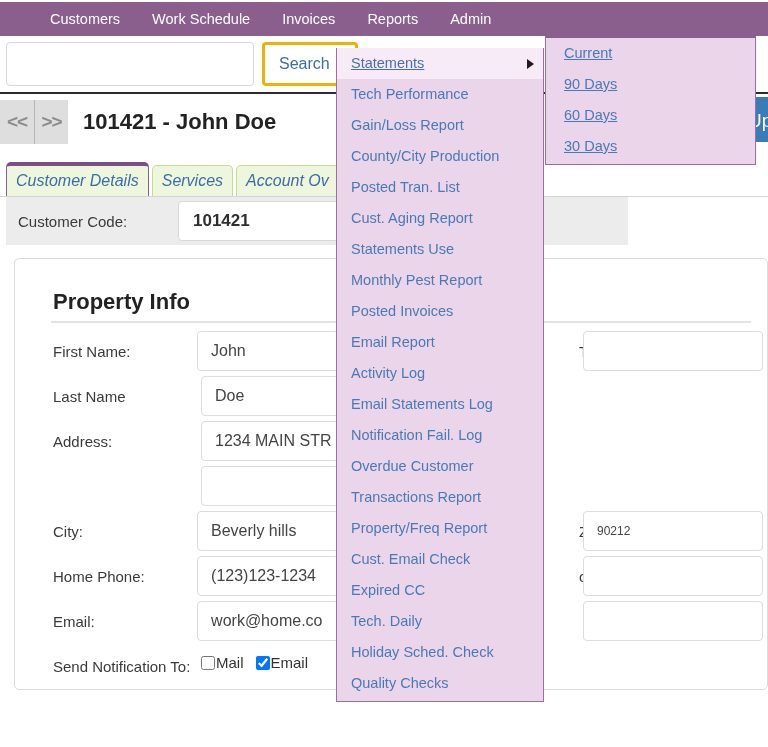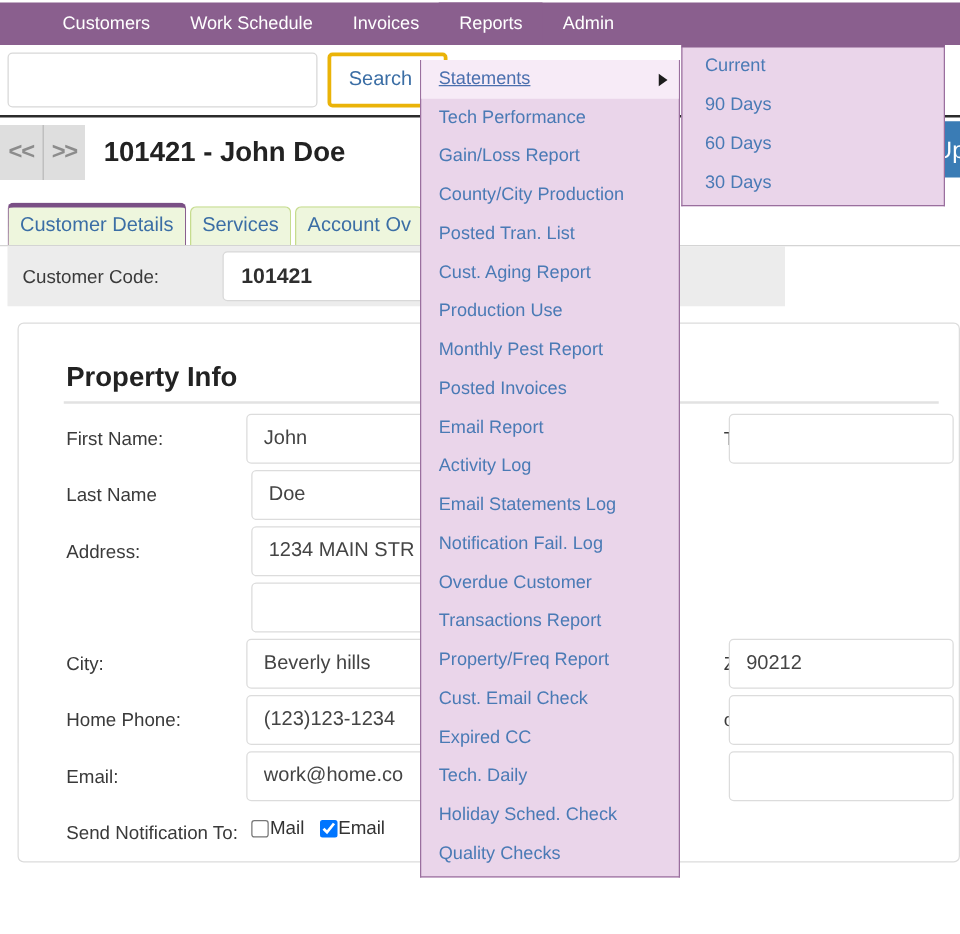--- a/index.html
+++ b/index.html
@@ -89,20 +89,21 @@
     padding-left: 15px;
     line-height: 44px;
     white-space: nowrap;
   }
 
   
   .tabstrip {
     position: absolute; left: 6px; top: 163px;
     display: flex; align-items: flex-end;
     height: 34px;
+    font-style: italic;
   }
   .tab {
     height: 32px;
     line-height: 30px;
     padding: 0 9px;
     font-size: 16px;
     color: #3b6ea5;
     background: #eef6dd;
     border: 1px solid #c6dc8e;
     border-bottom: none;
@@ -188,21 +189,21 @@
   }
   .rlabel {
     width: 64px;
     font-size: 15px; color: #3a3a3a;
     padding-top: 12px; padding-left: 60px;
     white-space: nowrap;
   }
   .rinput {
     width: 180px; height: 40px;
     border: 1px solid #dcdcdc; border-radius: 4px;
-    background: #fff; font-size: 16px; color: #444;
+    background: #fff; font-size: 12px; color: #444;
     padding: 0 13px; outline: none;
   }
   .checkrow { display: flex; align-items: center; padding-top: 8px; }
   .cbx { width: 14px; height: 14px; margin: 0; vertical-align: middle; }
   .cbx-label { font-size: 15px; color: #333; margin-right: 12px; margin-left: 1px; }
 
   
   .update-btn {
     position: absolute; left: 745px; top: 97px;
     width: 70px; height: 45px;
@@ -257,21 +258,21 @@
   
   .submenu {
     position: absolute; left: 545px; top: 36px;
     width: 211px;
     background: #ead5ea;
     border: 1px solid #9a6f9e;
     border-top: 2px solid #8a5f8e;
     z-index: 70;
     padding-bottom: 2px;
   }
-  .submenu .menu-item { padding-left: 18px; }
+  .submenu .menu-item { padding-left: 18px; text-decoration: underline; }
 </style>
 </head>
 <body>
 
 <div id="root">
 
   <div class="navbar">
     <div class="navbar-inner" id="navbar-items">
         <div class="nav-item">Customers</div>
         <div class="nav-item">Work Schedule</div>
@@ -369,21 +370,21 @@
     </div>
   </div>
 
   <div class="menu" id="reports-menu">
       <div class="menu-item hovered"><span class="mi-label">Statements</span><span class="caret"></span></div>
       <div class="menu-item"><span class="mi-label">Tech Performance</span></div>
       <div class="menu-item"><span class="mi-label">Gain/Loss Report</span></div>
       <div class="menu-item"><span class="mi-label">County/City Production</span></div>
       <div class="menu-item"><span class="mi-label">Posted Tran. List</span></div>
       <div class="menu-item"><span class="mi-label">Cust. Aging Report</span></div>
-      <div class="menu-item"><span class="mi-label">Production Use</span></div>
+      <div class="menu-item"><span class="mi-label">Statements Use</span></div>
       <div class="menu-item"><span class="mi-label">Monthly Pest Report</span></div>
       <div class="menu-item"><span class="mi-label">Posted Invoices</span></div>
       <div class="menu-item"><span class="mi-label">Email Report</span></div>
       <div class="menu-item"><span class="mi-label">Activity Log</span></div>
       <div class="menu-item"><span class="mi-label">Email Statements Log</span></div>
       <div class="menu-item"><span class="mi-label">Notification Fail. Log</span></div>
       <div class="menu-item"><span class="mi-label">Overdue Customer</span></div>
       <div class="menu-item"><span class="mi-label">Transactions Report</span></div>
       <div class="menu-item"><span class="mi-label">Property/Freq Report</span></div>
       <div class="menu-item"><span class="mi-label">Cust. Email Check</span></div>

